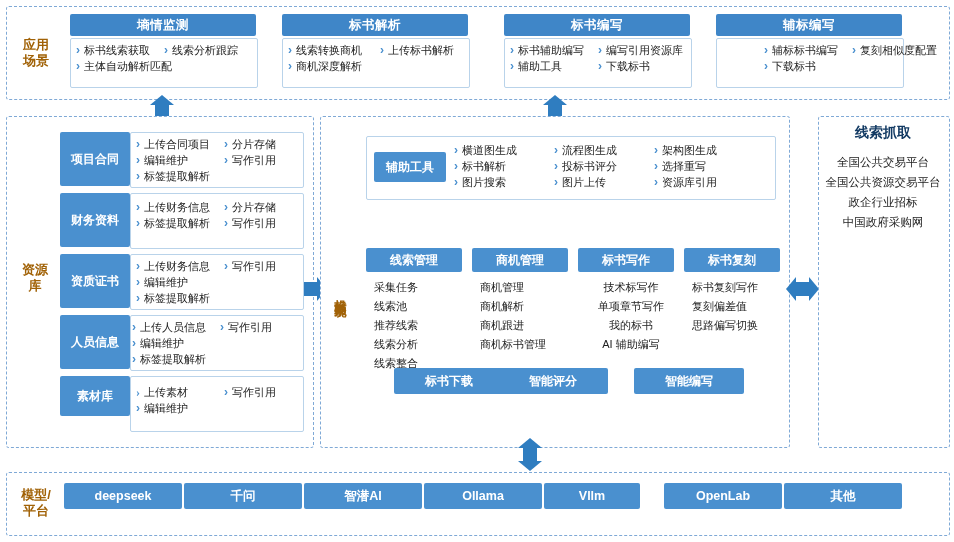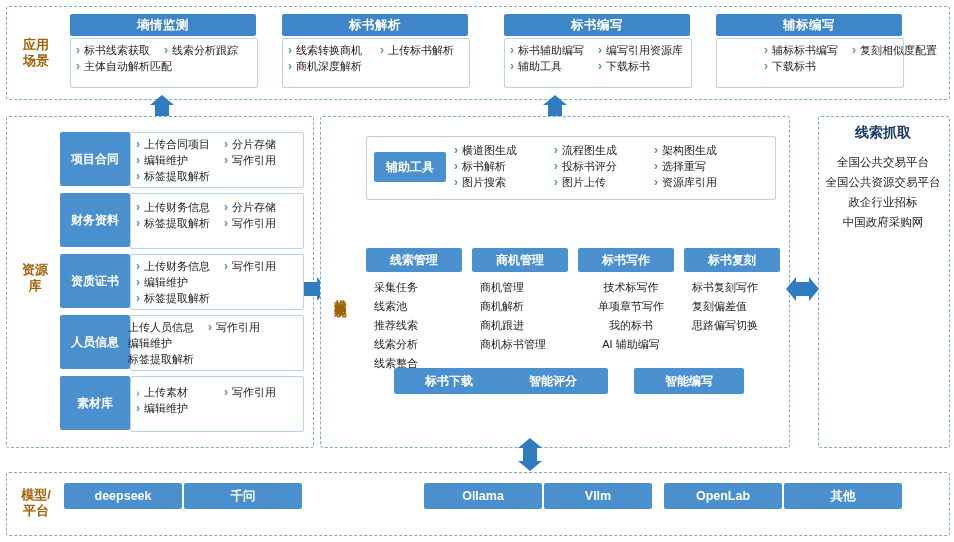--- a/index.html
+++ b/index.html
@@ -183,28 +183,28 @@
   <div class="white-panel" style="left:130px;top:254px;width:172px;height:54px;"></div>
   <div class="item-list" style="left:136px;top:258px;width:164px;height:48px;">
     <div class="li" style="width:88px;">上传财务信息</div>
     <div class="li" style="width:74px;">写作引用</div>
     <div class="li" style="width:160px;">编辑维护</div>
     <div class="li" style="width:160px;">标签提取解析</div>
   </div>
 
   <div class="blue-chip" style="left:60px;top:315px;width:70px;height:54px;">人员信息</div>
   <div class="white-panel" style="left:130px;top:315px;width:172px;height:54px;"></div>
-  <div class="item-list" style="left:120px;top:319px;width:164px;height:48px;">
+  <div class="item-list" style="left:132px;top:319px;width:164px;height:48px;">
     <div class="li" style="width:88px;">上传人员信息</div>
     <div class="li" style="width:74px;">写作引用</div>
     <div class="li" style="width:160px;">编辑维护</div>
     <div class="li" style="width:160px;">标签提取解析</div>
   </div>
 
-  <div class="blue-chip" style="left:60px;top:376px;width:70px;height:54px;">素材库</div>
+  <div class="blue-chip" style="left:60px;top:376px;width:70px;height:40px;">素材库</div>
   <div class="white-panel" style="left:130px;top:376px;width:172px;height:54px;"></div>
   <div class="item-list" style="left:136px;top:384px;width:164px;height:40px;">
     <div class="li" style="width:88px;font-family:Liberation Serif, serif;">上传素材</div>
     <div class="li" style="width:74px;">写作引用</div>
     <div class="li" style="width:160px;">编辑维护</div>
   </div>
 
   <div class="arrow arr-h" style="left:304px;top:282px;width:14px;"></div>
   <div class="tri tri-right" style="left:317px;top:277px;"></div>
 
@@ -285,18 +285,19 @@
   <div class="tri tri-up" style="left:518px;top:438px;"></div>
 
   <div class="dashed-box" style="left:6px;top:472px;width:942px;height:62px;"></div>
   <div class="side-label" style="left:12px;top:482px;width:48px;height:42px;">
     <span style="white-space:pre-line;">模型/
 平台</span>
   </div>
 
   <div class="bottom-chip" style="left:64px;top:483px;width:118px;height:26px;">deepseek</div>
   <div class="bottom-chip" style="left:184px;top:483px;width:118px;height:26px;">千问</div>
+  <div class="bottom-chip" style="left:304px;top:483px;width:118px;height:26px;">智潜AI</div>
   <div class="bottom-chip" style="left:424px;top:483px;width:118px;height:26px;">Ollama</div>
-  <div class="bottom-chip" style="left:544px;top:483px;width:108px;height:26px;">Vllm</div>
+  <div class="bottom-chip" style="left:544px;top:483px;width:96px;height:26px;">Vllm</div>
   <div class="bottom-chip" style="left:664px;top:483px;width:118px;height:26px;">OpenLab</div>
   <div class="bottom-chip" style="left:784px;top:483px;width:118px;height:26px;">其他</div>
 
 </div>
 
 </body></html>

